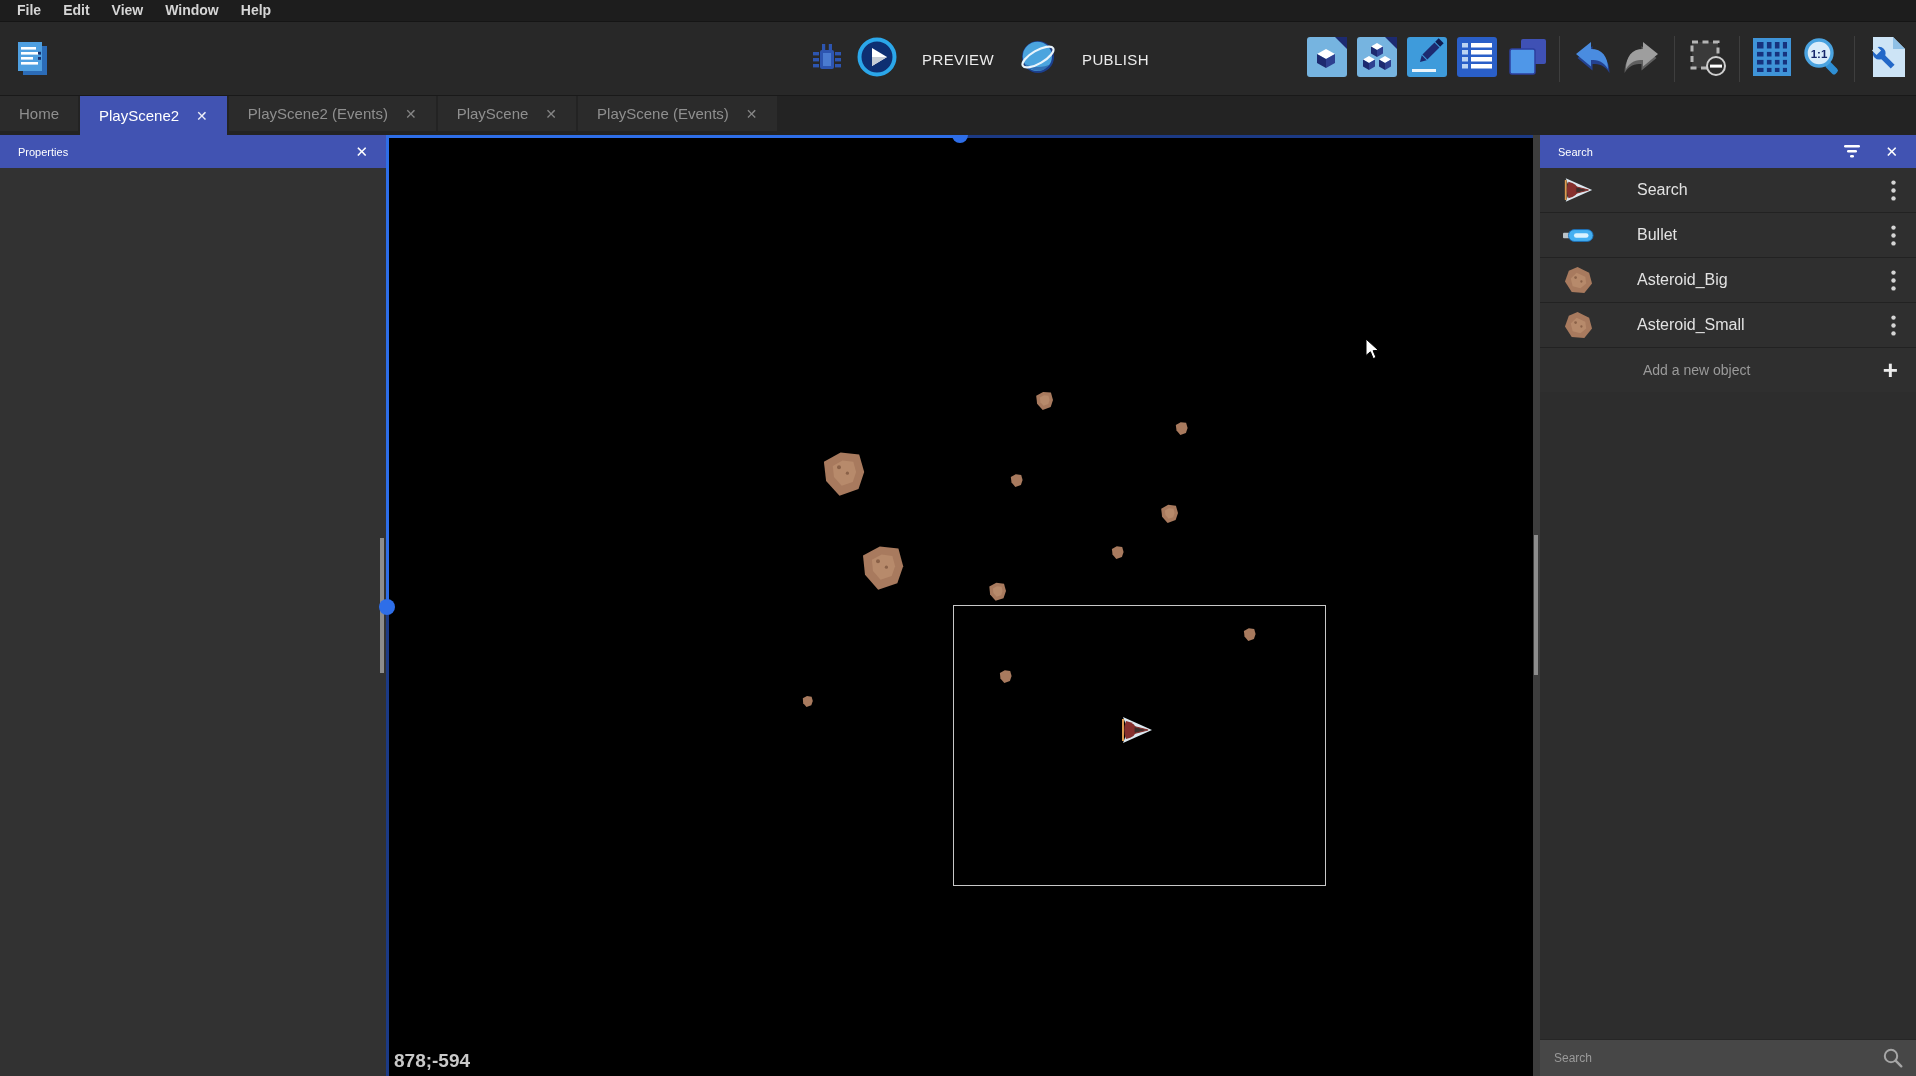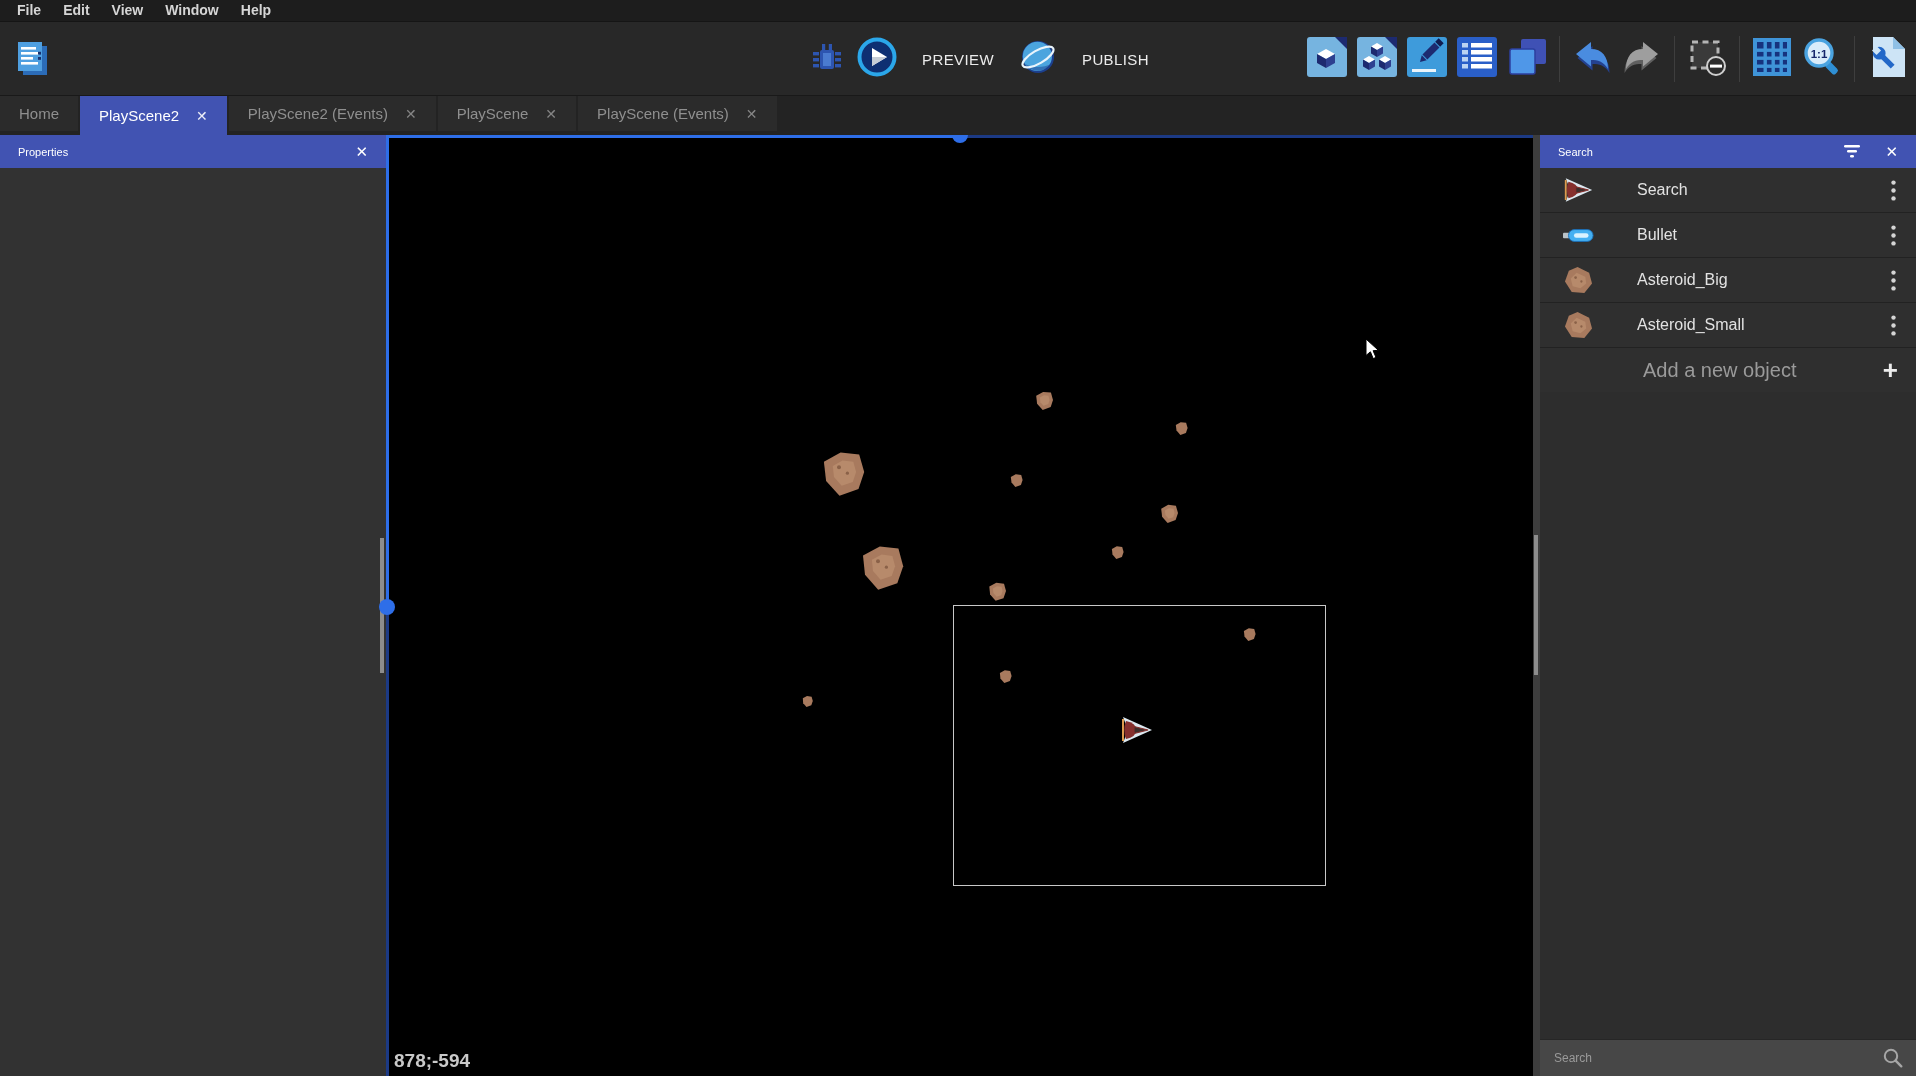--- a/index.html
+++ b/index.html
@@ -51,21 +51,21 @@
   .divider-thumb{position:absolute;left:1px;top:400px;width:4px;height:140px;background:#8d8d8d;}
   
   .objects-panel{position:absolute;top:135px;left:1540px;width:376px;bottom:0;background:#2d2d2d;}
   .objects-header .filter-btn{margin-left:auto;display:flex;align-items:center;}
   .objects-header .panel-close{margin-left:24px;}
   .object-row{height:44px;display:flex;align-items:center;background:#2f2f2f;border-bottom:1px solid #222;}
   .object-icon{width:36px;margin-left:20px;display:flex;align-items:center;justify-content:center;flex:0 0 auto;}
   .object-label{margin-left:41px;font-size:16px;color:#e2e2e2;}
   .row-kebab{margin-left:auto;margin-right:20px;display:flex;align-items:center;}
   .add-row{height:44px;display:flex;align-items:center;background:#2f2f2f;}
-  .add-label{margin-left:103px;font-size:20px;color:#9a9a9a;}
+  .add-label{margin-left:103px;font-size:14px;color:#9a9a9a;}
   .add-plus{margin-left:auto;margin-right:18px;font-size:26px;font-weight:bold;color:#ececec;line-height:26px;}
   .search-bar{position:absolute;bottom:0;left:0;right:0;height:36px;background:#474747;
               border-top:1px solid #262626;display:flex;align-items:center;}
   .search-input{flex:1;background:transparent;border:none;outline:none;color:#ddd;font-size:12px;
                 padding-left:14px;font-family:"Liberation Sans",sans-serif;}
   .search-input::placeholder{color:#9a9a9a;}
   .search-iconbox{margin-right:12px;display:flex;align-items:center;}
 </style>
 </head>
 <body>

